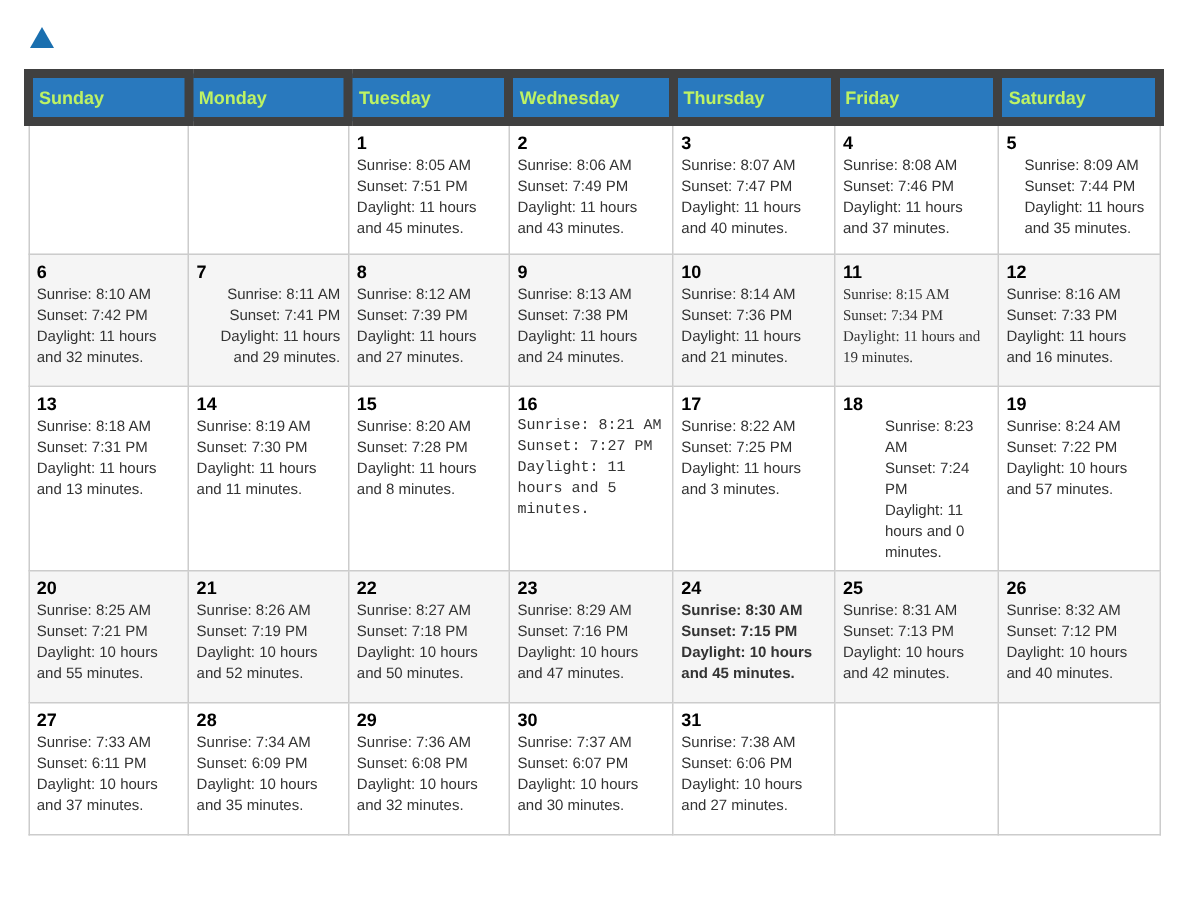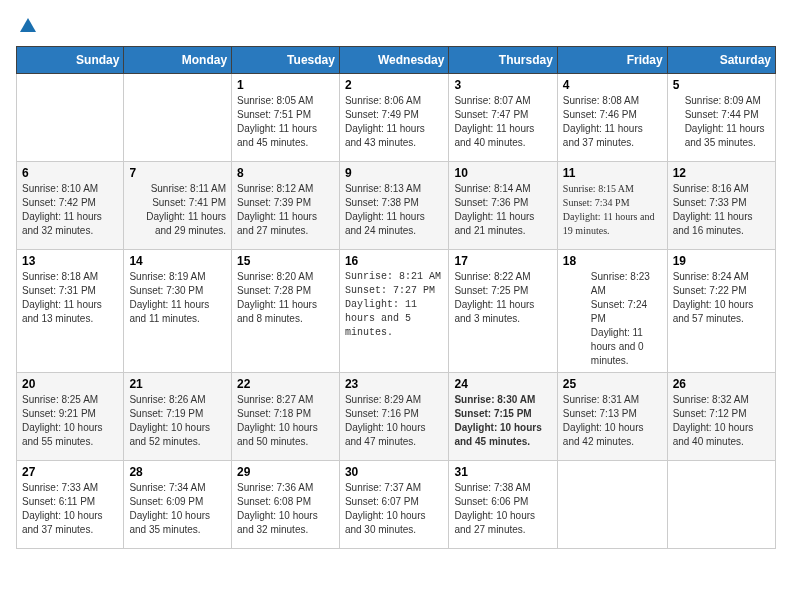--- a/index.html
+++ b/index.html
@@ -52,25 +52,25 @@
       font-size: 15px;
       color: #555;
     }
     .calendar {
       width: 100%;
       border-collapse: collapse;
       font-size: 10.5px;
     }
     .calendar th {
       background-color: #2979be;
-      color: #ffffff;
+      color: #bef264;
       padding: 6px 4px;
-      text-align: right;
+      text-align: left;
       font-size: 12px;
-      border: 1px solid #404040;
+      border: 6px solid #404040;
     }
     .calendar td {
       border: 1px solid #ccc;
       vertical-align: top;
       padding: 4px 5px;
       width: 113px;
       height: 88px;
       background: #fff;
     }
     .calendar tr:nth-child(even) td {
@@ -244,21 +244,21 @@
           <span class="day-number">19</span>
           <div class="day-info" style="white-space: pre-line;">Sunrise: 8:24 AM
 Sunset: 7:22 PM
 Daylight: 10 hours and 57 minutes.</div>
         </td>
       </tr>
       <tr>
         <td>
           <span class="day-number">20</span>
           <div class="day-info" style="white-space: pre-line;">Sunrise: 8:25 AM
-Sunset: 9:21 PM
+Sunset: 7:21 PM
 Daylight: 10 hours and 55 minutes.</div>
         </td>
         <td>
           <span class="day-number">21</span>
           <div class="day-info" style="white-space: pre-line;">Sunrise: 8:26 AM
 Sunset: 7:19 PM
 Daylight: 10 hours and 52 minutes.</div>
         </td>
         <td>
           <span class="day-number">22</span>

